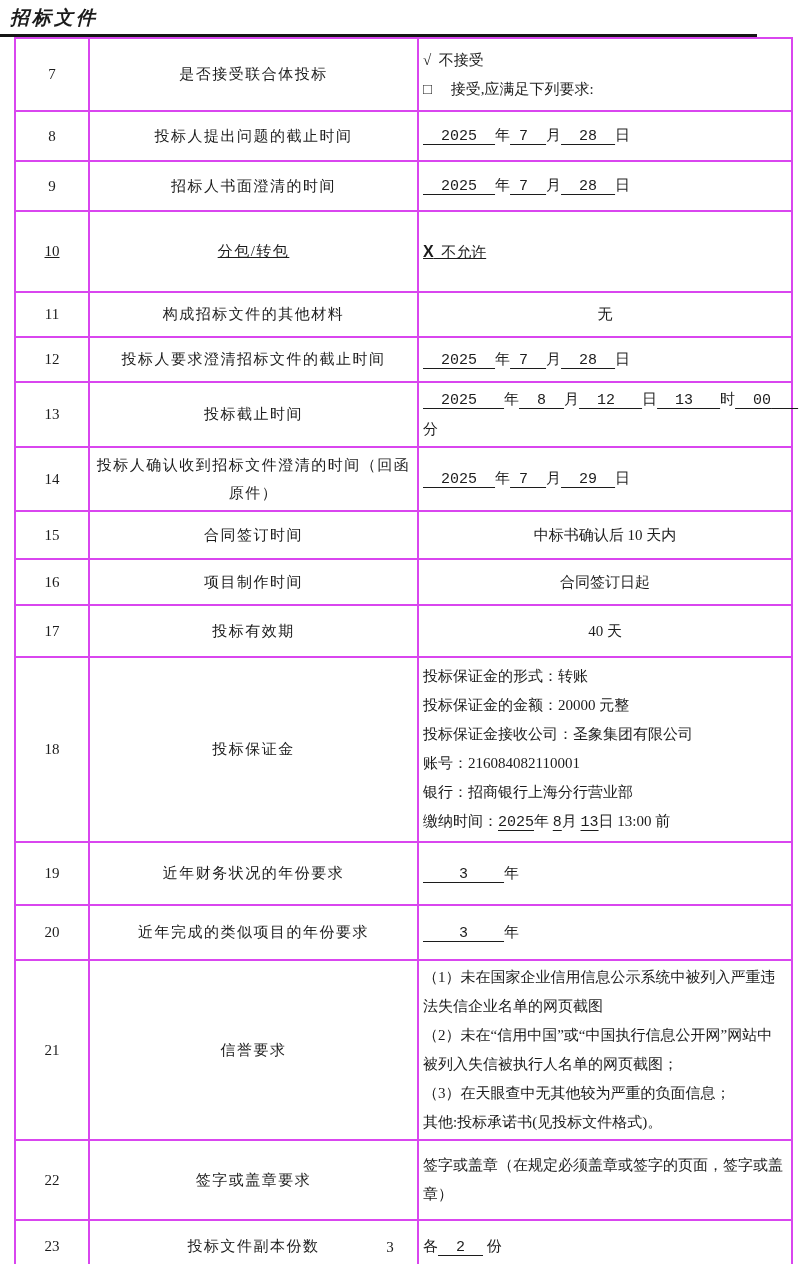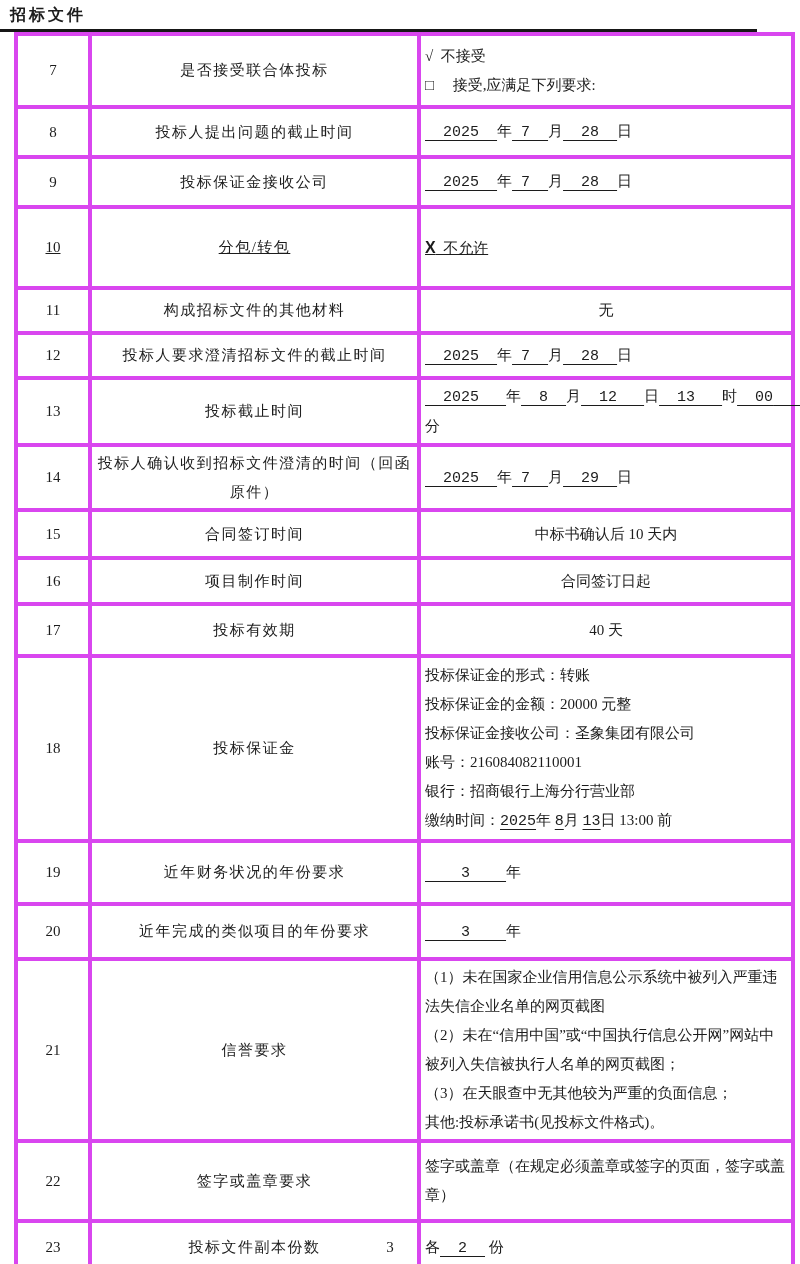--- a/index.html
+++ b/index.html
@@ -7,30 +7,30 @@
     width:800px;height:1264px;background:#ffffff;color:#1c1c1c;
     font-family:"Liberation Serif","DejaVu Serif",serif;
     overflow:hidden;position:relative;
   }
   
   .doc-header{
     width:757px;margin:0;padding:5px 0 3px 10px;
     border-bottom:3px solid #161616;box-sizing:border-box;
   }
   .header-title{
-    font-size:16px;font-weight:bold;
+    font-size:19px;font-weight:bold;font-style:italic;
     letter-spacing:3px;
   }
   
   table.params-table{
     border-collapse:collapse;table-layout:fixed;
     margin-left:14px;margin-top:0;width:777px;
   }
   .params-table td{
-    border:4px solid #d946ef;vertical-align:middle;
+    border:2px solid #d946ef;vertical-align:middle;
     padding:2px 4px;box-sizing:border-box;
   }
   .num-cell{width:74px;text-align:center;font-size:15px;}
   .label-cell{
     width:329px;text-align:center;font-size:15px;letter-spacing:1.5px;
     line-height:1.9;
   }
   .value-cell{width:374px;font-size:15px;padding-left:8px;padding-right:6px;}
   .value-cell.center{text-align:center;padding-left:4px;}
   .vline{
@@ -110,21 +110,21 @@
       <div class="value-lines">
               <div class="vline"><span class="u">  2025  </span><span>年</span><span class="u"> 7  </span><span>月</span><span class="u">  28  </span><span>日</span></div>
             </div>
     </td>
   </tr>
         <tr>
     <td class="num-cell">
       <span>9</span>
     </td>
     <td class="label-cell">
-      <span>投标保证金接收公司</span>
+      <span>招标人书面澄清的时间</span>
     </td>
     <td class="value-cell">
       <div class="value-lines">
               <div class="vline"><span class="u">  2025  </span><span>年</span><span class="u"> 7  </span><span>月</span><span class="u">  28  </span><span>日</span></div>
             </div>
     </td>
   </tr>
         <tr>
     <td class="num-cell">
       <span>10</span>

